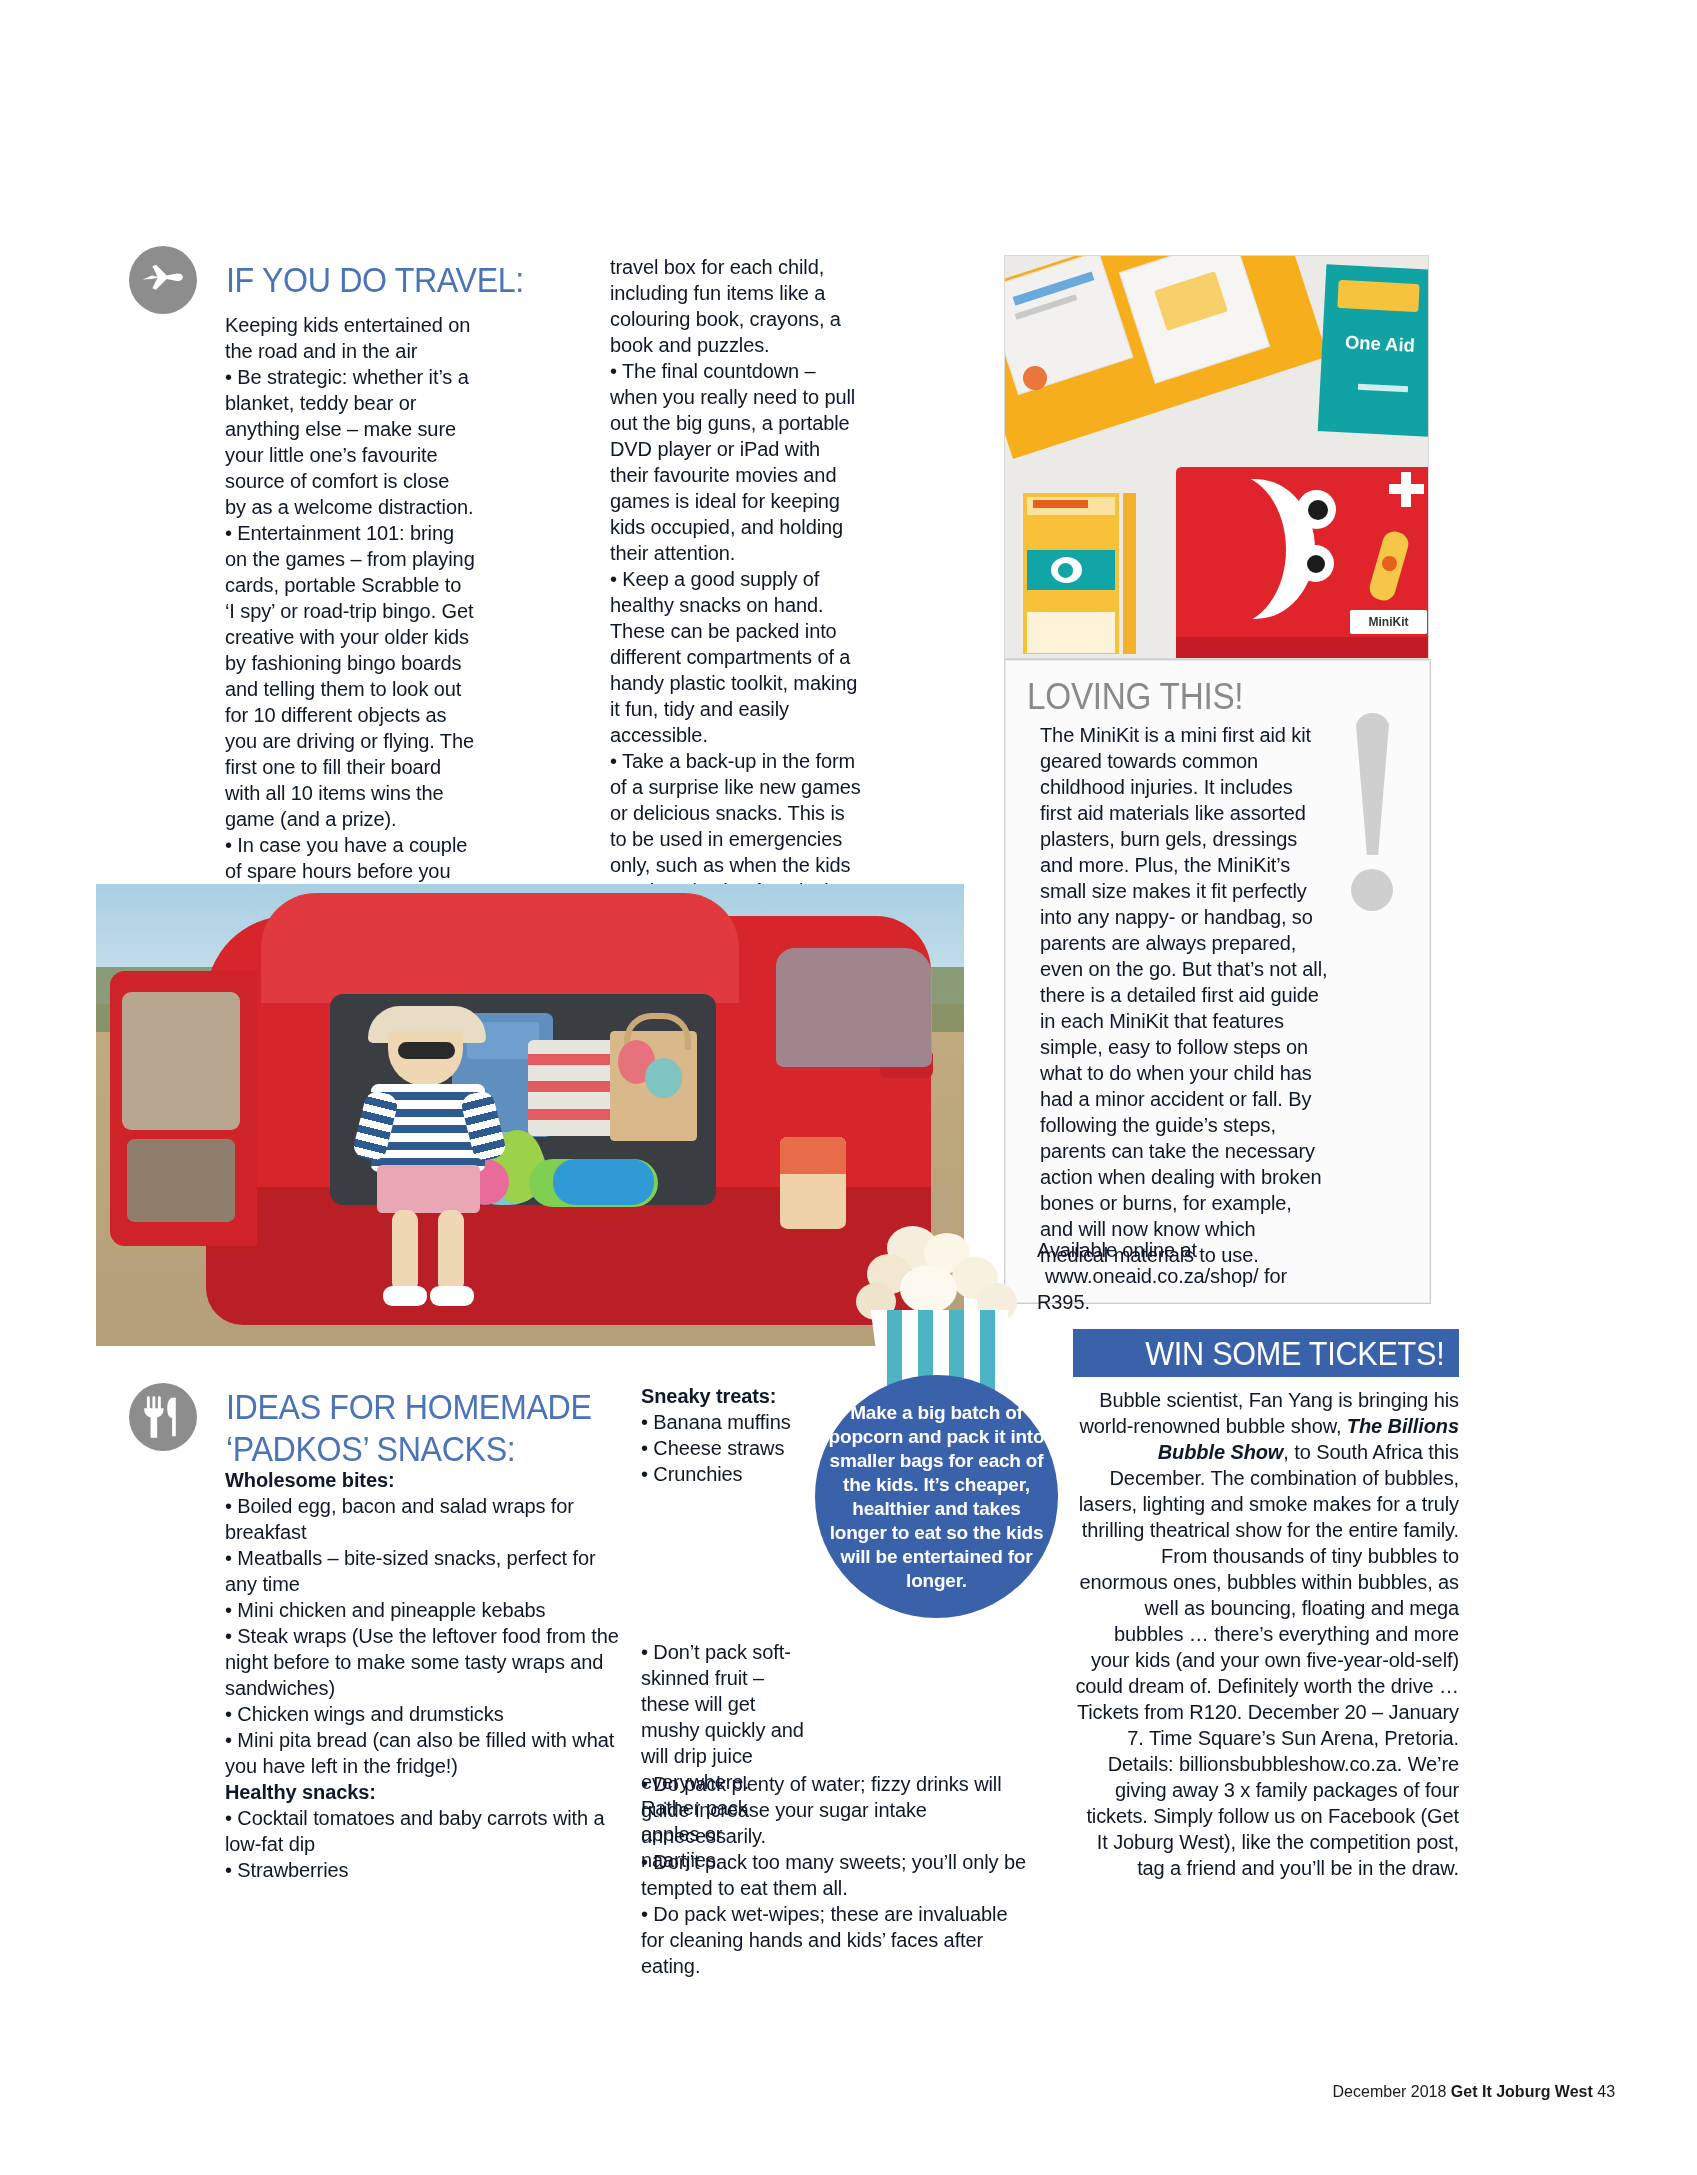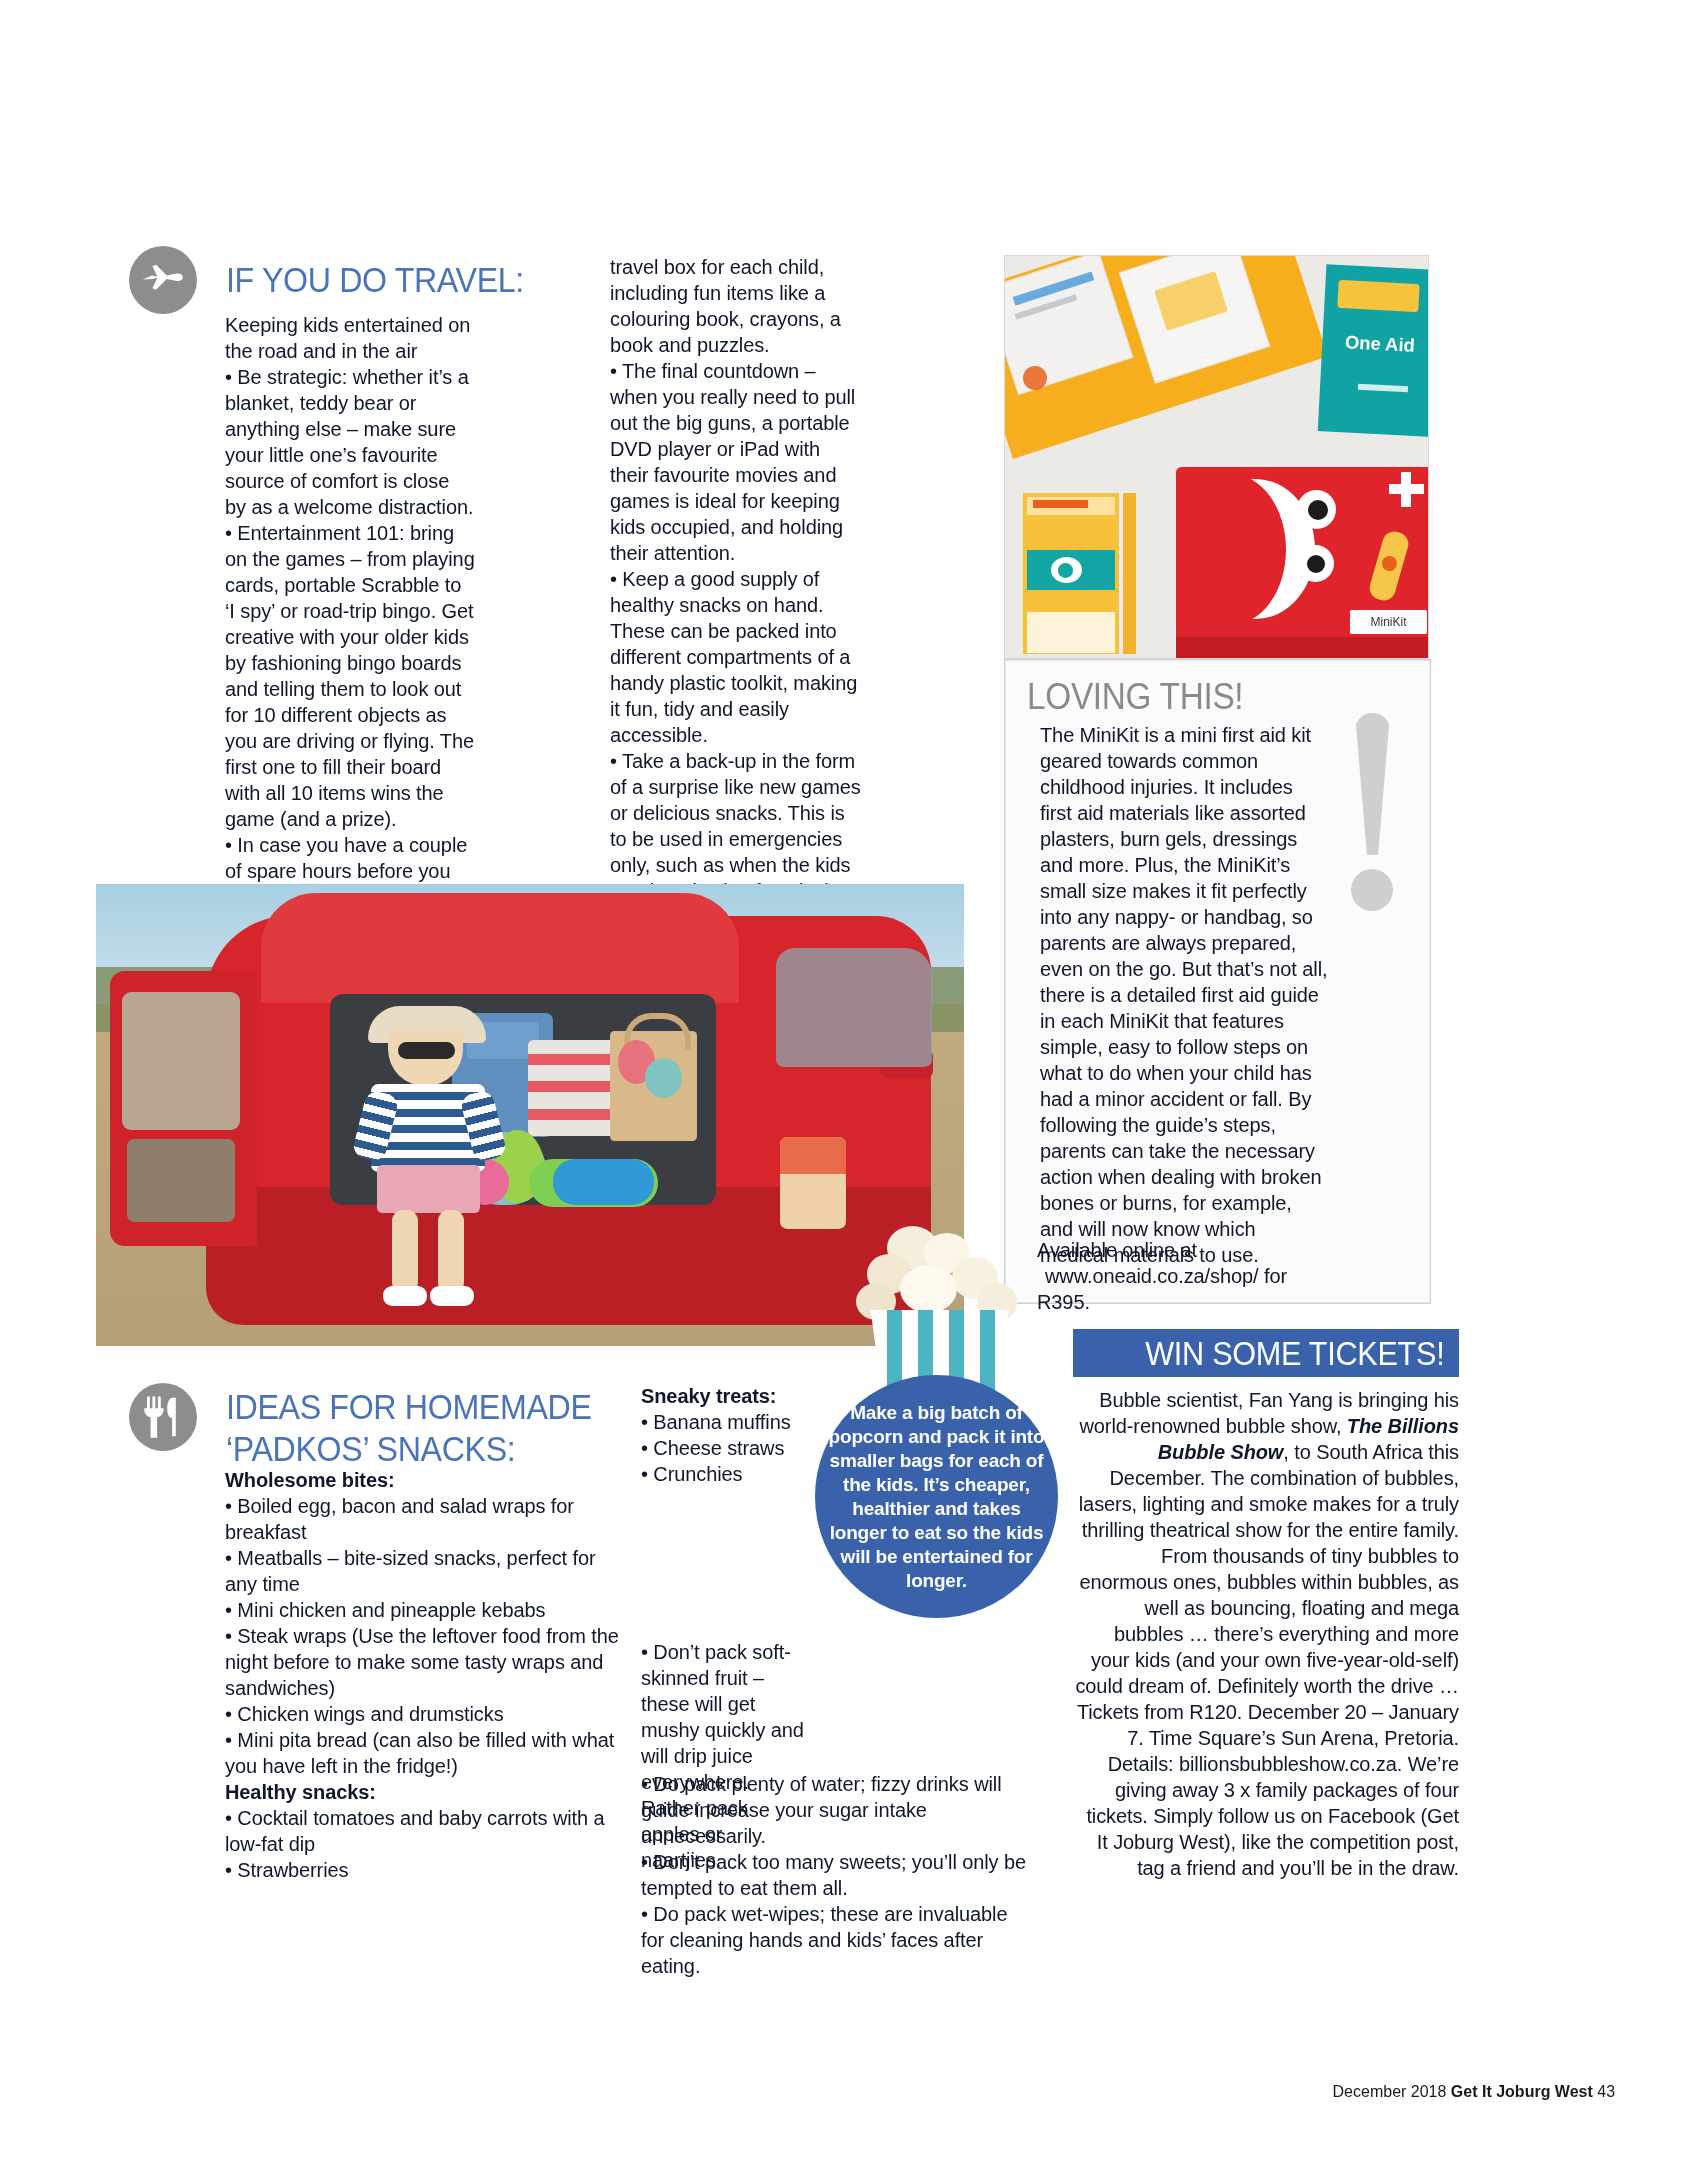--- a/index.html
+++ b/index.html
@@ -166,21 +166,21 @@
     <div style="position:absolute;left:292px;top:289px;width:37px;height:37px;border-radius:50%;background:#fff;"></div>
     <div style="position:absolute;left:302px;top:299px;width:18.4px;height:18.4px;border-radius:50%;background:#1b1b1b;"></div>
 
     <div style="position:absolute;left:384px;top:228px;width:35px;height:10px;background:#fff;"></div>
     <div style="position:absolute;left:396px;top:216px;width:10px;height:35px;background:#fff;"></div>
 
     <div style="position:absolute;left:371px;top:275px;width:26px;height:70px;background:#f6c649;border-radius:12px;transform:rotate(16deg);"></div>
     <div style="position:absolute;left:377px;top:300px;width:14.7px;height:14.7px;border-radius:50%;background:#e8601c;transform:rotate(16deg);"></div>
 
     <div style="position:absolute;left:345px;top:354px;width:77px;height:24px;background:#fff;border-radius:1.8px;display:flex;align-items:center;justify-content:center;">
-      <span style="font-size:12px;font-weight:normal;color:#333;">MiniKit</span>
+      <span style="font-size:12px;font-weight:bold;color:#333;">MiniKit</span>
     </div>
   </div>
 
   <div class="loving-panel" style="left:1004px;top:659px;width:425px;height:643px;">
     <div class="loving-title" style="position:absolute;left:22px;top:16.5px;">LOVING THIS!</div>
 
     <div class="excl-stem" style="left:350px;top:53px;"></div>
     <div class="excl-dot" style="left:346px;top:209px;"></div>
 
     <div class="body-txt" style="position:absolute;left:35px;top:62px;width:289px;">

